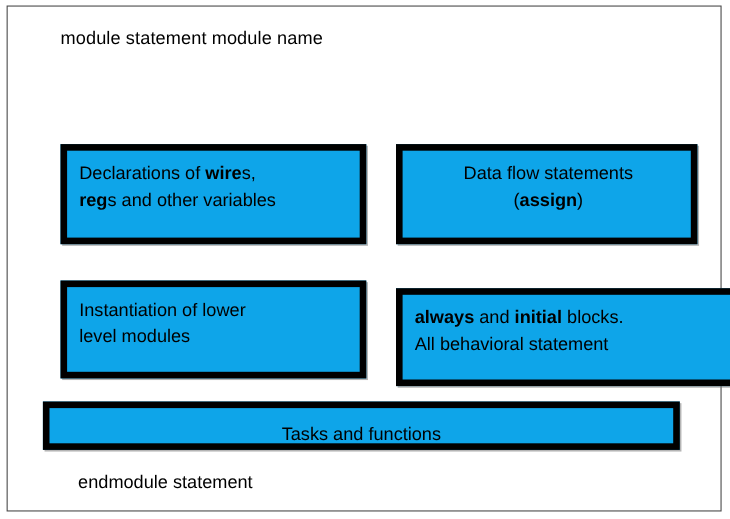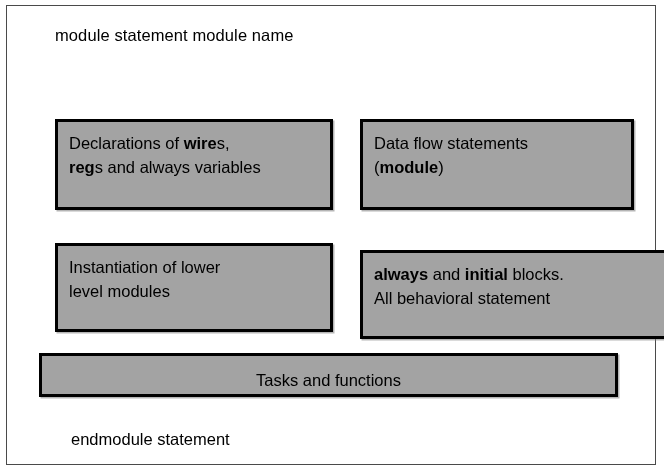--- a/index.html
+++ b/index.html
@@ -38,38 +38,39 @@
     font-size: 16.5px;
     line-height: 22px;
     letter-spacing: 0.1px;
     white-space: nowrap;
   }
 
   
   .section-box {
     position: absolute;
     box-sizing: border-box;
-    border: 3px solid #000000;
-    background: #a3a3a3;
+    border: 6px solid #000000;
+    background: #0ea5e9;
     box-shadow: 1.5px 1.5px 0 rgba(120,120,120,0.55);
+    margin-top: 12px;
   }
   .box-text {
     position: absolute;
     left: 11px;
     top: 9px;
     right: 8px;
     font-size: 16.5px;
     line-height: 24px;
   }
   .box-text .ln { display: block; white-space: nowrap; }
   b { font-weight: bold; }
 
   
   #box-declarations { left: 48px;  top: 113px; width: 278px; height: 91px; }
-  #box-dataflow     { left: 353px; top: 113px; width: 274px; height: 91px; }
+  #box-dataflow     { left: 353px; top: 113px; width: 274px; height: 91px; text-align: center; }
   #box-instantiation{ left: 48px;  top: 237px; width: 278px; height: 89px; padding-left: 12px; }
   #box-behavioral   { left: 353px; top: 244px; width: 328px; height: 89px; }
   #box-tasks        { left: 32px;  top: 347px; width: 579px; height: 44px; }
 
   #box-tasks .box-text {
     left: 0; right: 0; top: 12px;
     text-align: center;
   }
 
   
@@ -87,28 +88,28 @@
 
 <div id="module-frame">
 
   <div id="module-header">
     <div class="header-line">module statement module name</div>
   </div>
 
   <div class="section-box" id="box-declarations">
     <div class="box-text">
       <span class="ln"><span>Declarations of </span><b>wire</b><span>s,</span></span>
-      <span class="ln"><b>reg</b><span>s and always variables</span></span>
+      <span class="ln"><b>reg</b><span>s and other variables</span></span>
     </div>
   </div>
 
   <div class="section-box" id="box-dataflow">
     <div class="box-text">
       <span class="ln">Data flow statements</span>
-      <span class="ln"><span>(</span><b>module</b><span>)</span></span>
+      <span class="ln"><span>(</span><b>assign</b><span>)</span></span>
     </div>
   </div>
 
   <div class="section-box" id="box-instantiation">
     <div class="box-text">
       <span class="ln">Instantiation of lower</span>
       <span class="ln">level modules</span>
     </div>
   </div>
 

